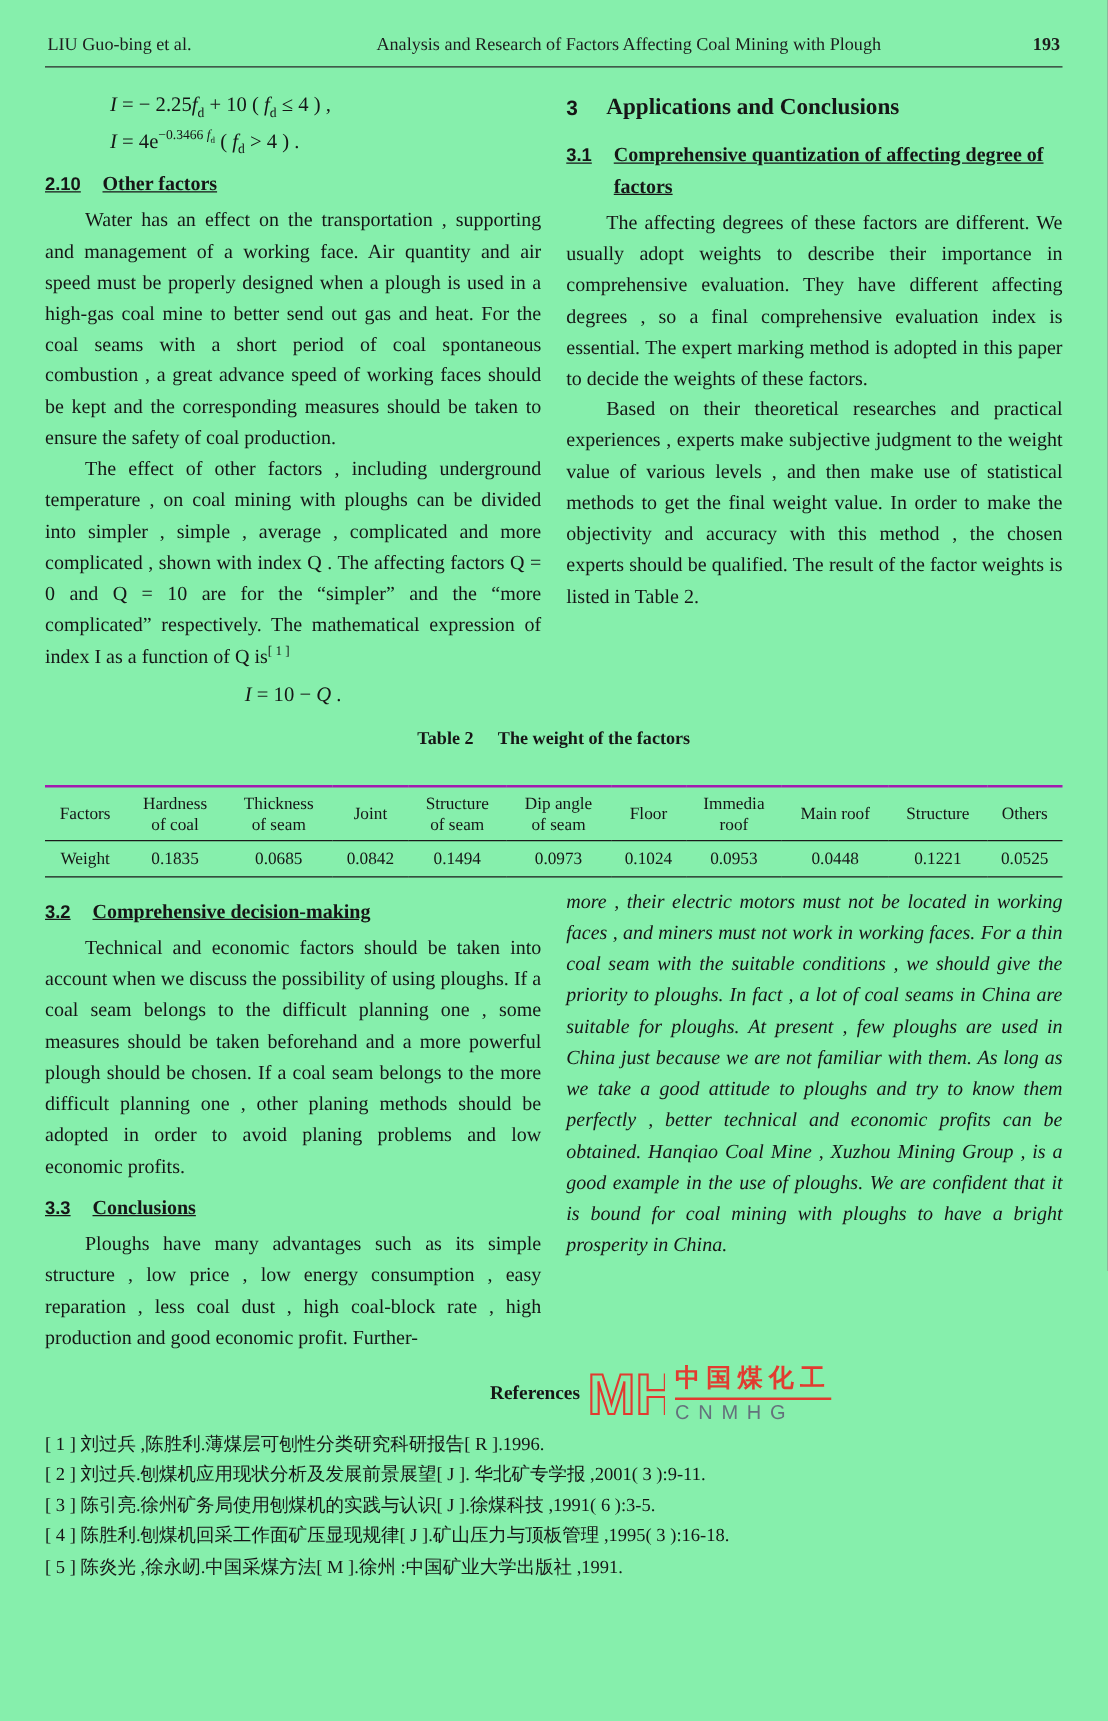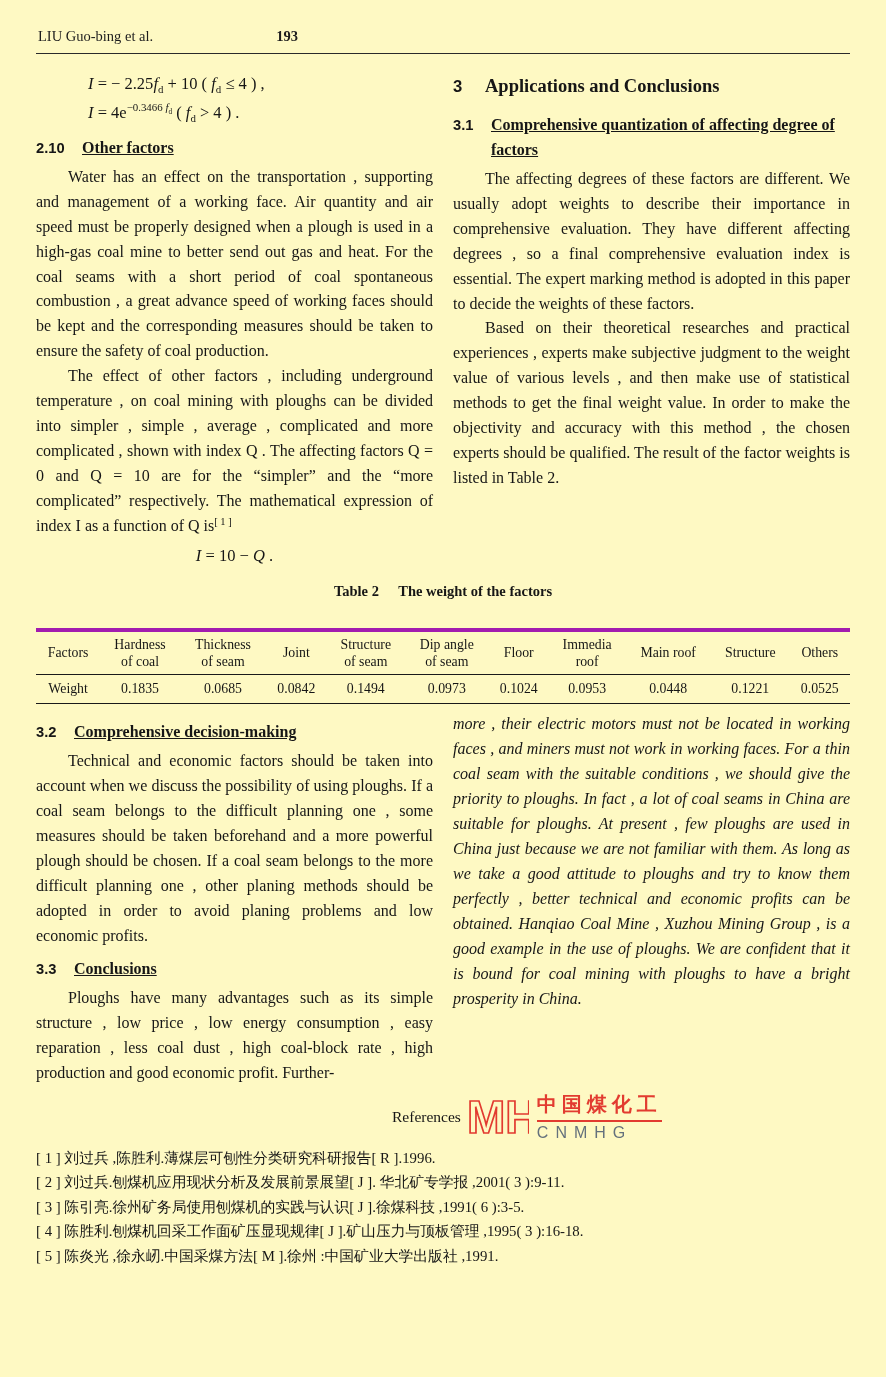--- a/index.html
+++ b/index.html
@@ -1,72 +1,73 @@
 <!DOCTYPE html>
 <html><head>
 <meta charset="utf-8">
 <style>
   html,body{margin:0;padding:0;background:#8f8f8f;}
-  .page{width:886px;height:1377px;margin:0 auto;background:#fef9c3;color:#161616;
+  .page{width:886px;height:1377px;margin:0 auto;background:#86efac;color:#161616;
         font-family:"Liberation Serif","DejaVu Serif",serif;padding:22px 36px 12px;
         box-sizing:border-box;overflow:hidden;position:relative;}
   
   .hdr{display:flex;align-items:baseline;font-size:14.5px;padding:6px 2px 8px;color:#1d1d1d;}
   .hdr-author{width:190px;text-align:left;}
   .hdr-title{flex:1;text-align:center;}
   .hdr-page{width:70px;text-align:right;font-weight:bold;}
   .rule{border-top:1.6px solid #2a2a2a;margin:0 0 14px;}
   
   .cols{display:flex;gap:20px;}
   .col{flex:1;min-width:0;font-size:16px;line-height:1.56;text-align:justify;}
   .para{text-indent:2em;margin:0;}
   .para.noindent{text-indent:0;font-style:italic;}
   
   .eq-block{padding-left:52px;margin:2px 0 6px;font-size:16.5px;line-height:1.75;text-align:left;}
   .eq-center{text-align:center;margin:4px 0 2px;font-size:16.5px;}
   .iv{font-style:italic;}
   sub,sup{font-size:0.66em;line-height:0;}
   
   .h-sub{display:flex;font-weight:bold;font-size:16px;margin:8px 0 4px;text-align:left;}
-  .h-sub .h-num{flex:0 0 46px;font-family:"Liberation Sans","DejaVu Sans",sans-serif;font-size:0.92em;padding-top:1px;}
+  .h-sub .h-num{flex:0 0 46px;font-family:"Liberation Sans","DejaVu Sans",sans-serif;font-size:0.92em;padding-top:1px;text-decoration:underline;}
   .h-sub .h-title{flex:1;text-decoration:underline;}
   .h-sub.tight .h-num{flex:0 0 38px;}
   .h-main{display:flex;font-weight:bold;font-size:18.5px;margin:4px 0 12px;text-align:left;}
   .h-main .h-num{flex:0 0 32px;font-family:"Liberation Sans","DejaVu Sans",sans-serif;font-size:0.9em;padding-top:2px;}
   
   .tbl-caption{text-align:center;font-weight:bold;font-size:14.5px;margin:12px 0 6px;}
   .cap-label{margin-right:16px;}
   table.weights{width:100%;border-collapse:collapse;font-size:13.8px;
-                border-top:4px solid #a21caf;border-bottom:1.6px solid #1a1a1a;margin-bottom:8px;margin-top:28px;}
+                border-top:2px solid #a21caf;border-bottom:1.6px solid #1a1a1a;margin-bottom:8px;margin-top:28px;}
   .weights th{font-weight:normal;border-bottom:1px solid #1a1a1a;padding:4px 2px;
               white-space:pre-line;line-height:1.25;text-align:center;vertical-align:middle;}
   .weights td{padding:6px 2px;text-align:center;}
   
   .refs{margin-top:4px;}
   .ref-head{display:flex;justify-content:flex-start;align-items:center;gap:4px;
             height:54px;margin:2px 0 2px;padding-left:356px;}
-  .ref-title{font-weight:normal;font-size:15.5px;}
+  .ref-title{font-weight:bold;font-size:15.5px;}
   .logo{display:flex;align-items:flex-start;gap:8px;}
   .logo-mark-svg text{fill:none;stroke:#e23b30;stroke-width:1.7px;
             font-family:"Liberation Sans","DejaVu Sans",sans-serif;font-weight:bold;font-size:46px;}
   .logo-text{display:flex;flex-direction:column;}
   .logo-cn{color:#e23b30;font-size:20px;letter-spacing:5px;font-weight:bold;
            border-bottom:2px solid #e23b30;padding-bottom:2px;
            font-family:"Liberation Sans","DejaVu Sans",sans-serif;}
   .logo-en{color:#64717c;font-family:"Liberation Sans","DejaVu Sans",sans-serif;
            font-size:16px;letter-spacing:7px;margin-top:2px;}
   .ref-list{list-style:none;margin:2px 0 0;padding:0;font-size:14.8px;line-height:1.66;text-align:left;}
 </style>
 </head>
 <body>
 
 <div class="page">
 
   <div class="hdr">
     <span class="hdr-author">LIU Guo-bing et al.</span>
+    <span class="hdr-title">Analysis and Research of Factors Affecting Coal Mining with Plough</span>
     <span class="hdr-page">193</span>
   </div>
   <div class="rule"></div>
 
   <div class="cols">
 
     <div class="col">
       <div class="eq-block">
         <div><span class="iv">I</span><span> = − 2.25</span><span class="iv">f</span><sub>d</sub><span> + 10  ( </span><span class="iv">f</span><sub>d</sub><span> ≤ 4 ) ,</span></div>
         <div><span class="iv">I</span><span> = 4e</span><sup><span>−0.3466 </span><span class="iv">f</span><sub>d</sub></sup><span>  ( </span><span class="iv">f</span><sub>d</sub><span> &gt; 4 ) .</span></div>

